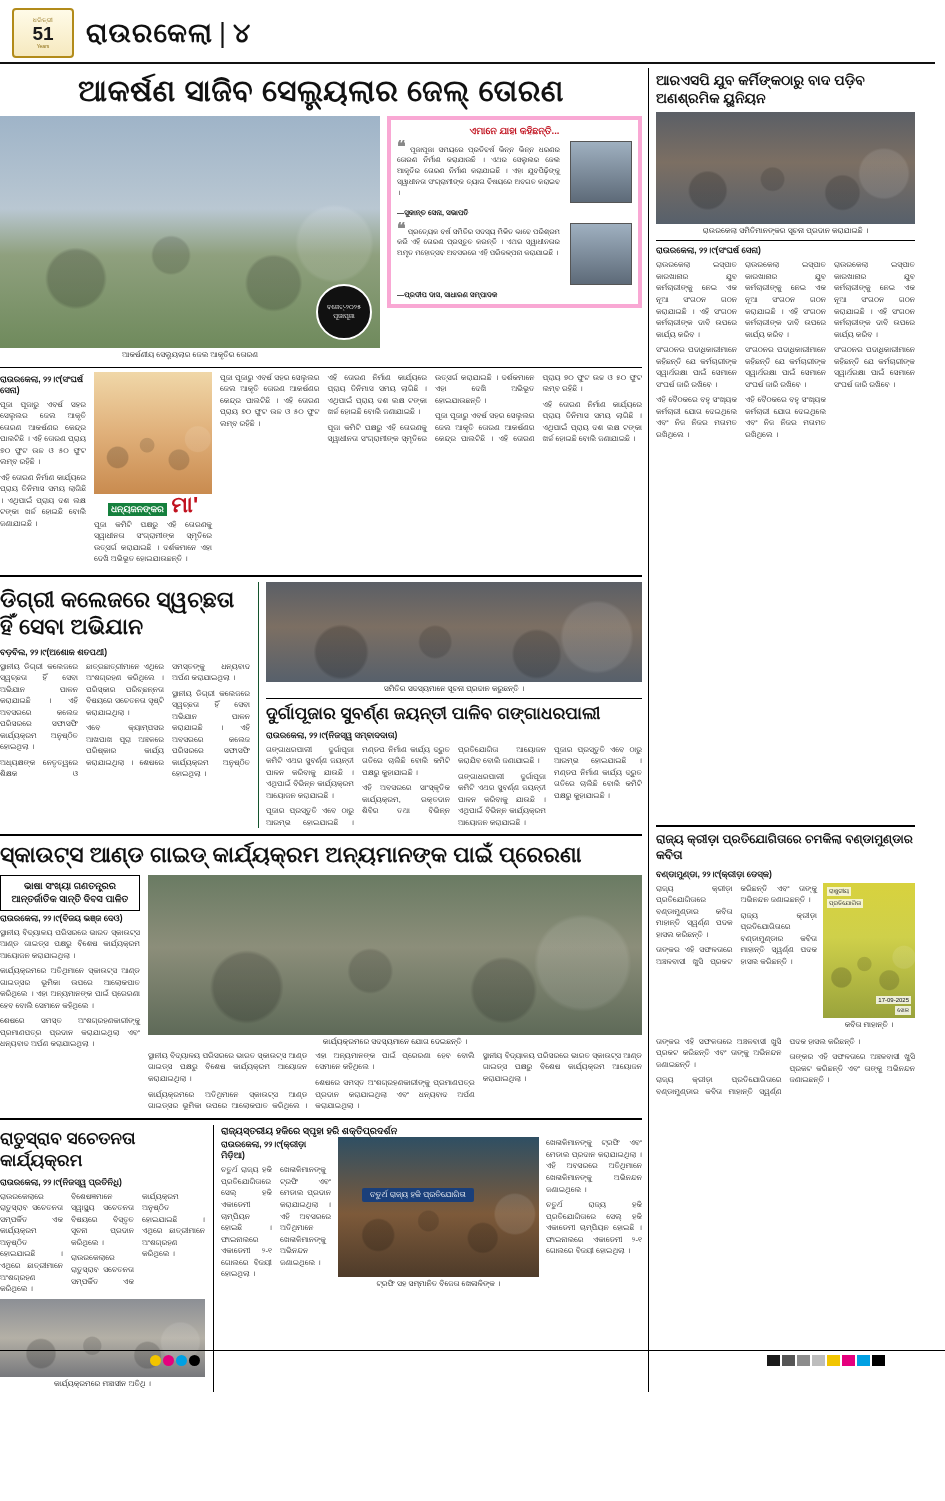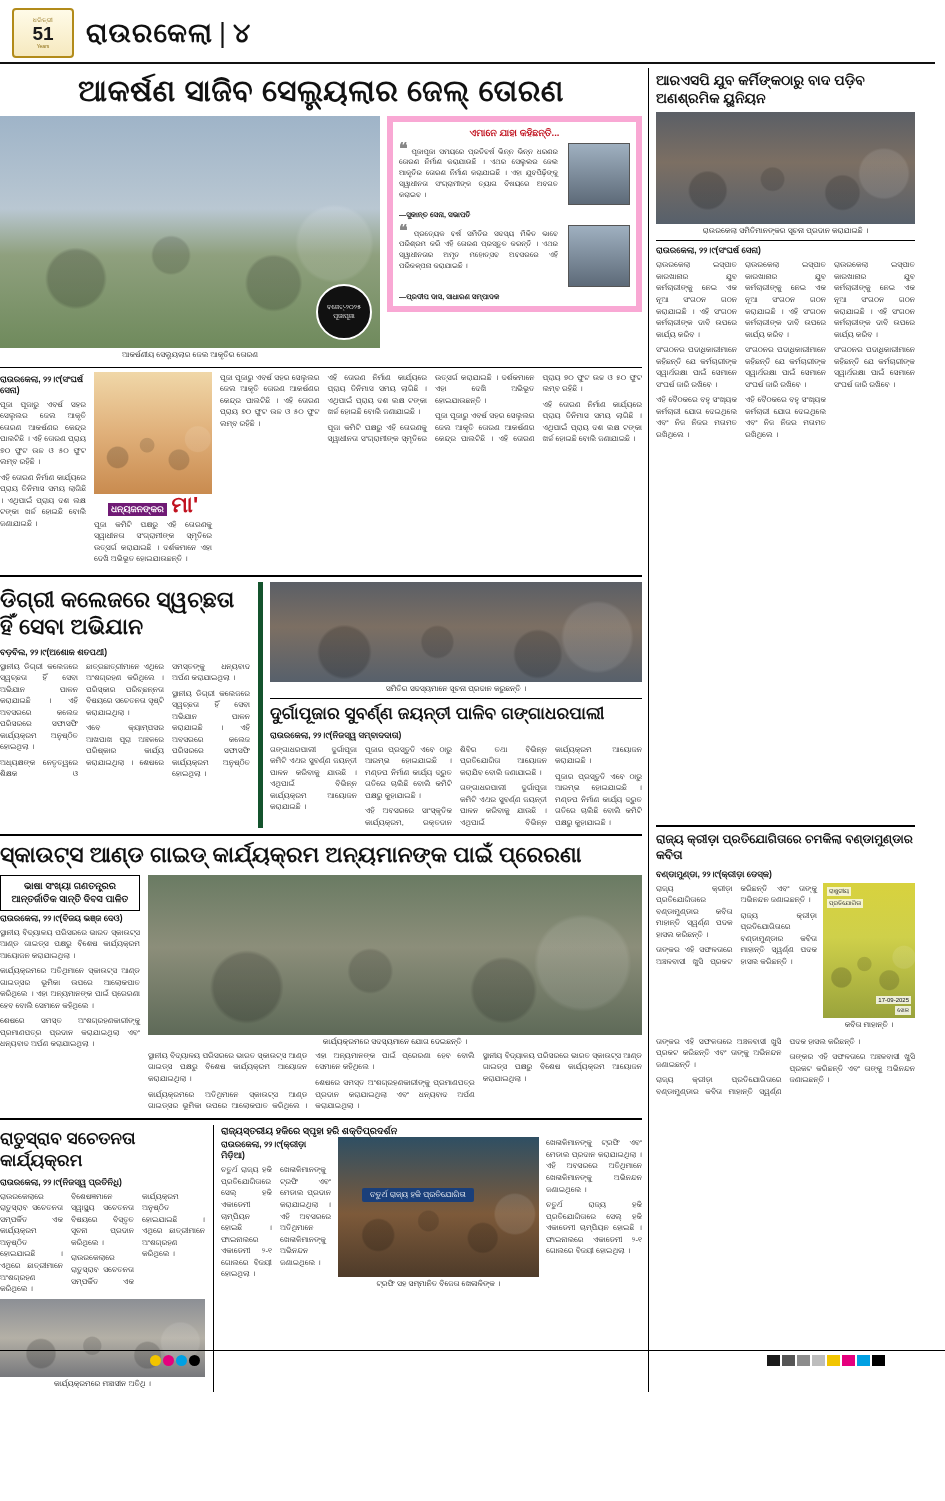--- a/index.html
+++ b/index.html
@@ -62,36 +62,36 @@
   .photo::after {
     content:""; position:absolute; inset:0;
     background-image:
       radial-gradient(circle at 20% 70%, rgba(0,0,0,.18) 0 8%, transparent 9%),
       radial-gradient(circle at 45% 60%, rgba(0,0,0,.14) 0 7%, transparent 8%),
       radial-gradient(circle at 72% 72%, rgba(0,0,0,.16) 0 8%, transparent 9%),
       radial-gradient(circle at 88% 55%, rgba(255,255,255,.10) 0 10%, transparent 11%);
   }
 
   
-  .quotebox { border:6px solid #f9a8d4; padding:5px 6px; }
+  .quotebox { border:4px solid #f9a8d4; padding:5px 6px; }
   .quote-title { text-align:center; color:#c1121f; font-size:9.5px; font-weight:bold; margin-bottom:4px; }
   .q-row { display:flex; gap:10px; margin-bottom:5px; }
   .q-text { flex:1; font-size:7.2px; line-height:1.5; text-align:justify; }
   .q-mark { font-size:16px; color:#888; line-height:.7; font-weight:bold; }
   .q-face { width:62px; height:62px; background:linear-gradient(#9fb0c0,#5d6a78); border:1px solid #555; }
   .q-attr { text-align:left; font-size:7.2px; font-weight:bold; }
 
   .stamp {
     width:56px; height:56px; border-radius:50%; background:#111; color:#fff;
     display:flex; flex-direction:column; align-items:center; justify-content:center;
     font-size:6.5px; line-height:1.3; text-align:center; position:absolute; right:8px; bottom:8px;
     border:2px solid #fff;
   }
   .maa-badge { text-align:center; }
-  .maa-line { background:#701a75; color:#fff; font-size:9px; font-weight:bold; padding:1px 3px; display:inline-block;}
+  .maa-line { background:#15803d; color:#fff; font-size:9px; font-weight:bold; padding:1px 3px; display:inline-block;}
   .maa-big { color:#c1121f; font-size:22px; font-weight:bold; line-height:1; }
 
   .box-border { border:1px solid #000; padding:4px 5px; }
 
   .footer-bar { position:absolute; left:0; bottom:0; width:945px; height:20px; border-top:1px solid #000; display:flex; align-items:center; }
   .swatches { display:flex; gap:2px; margin-left:150px; }
   .sw { width:11px; height:11px; border-radius:50%; }
   .greys { display:flex; gap:2px; margin-left:auto; margin-right:60px; }
   .gq { width:13px; height:11px; }
 
@@ -191,21 +191,21 @@
           <h2 class="head-md">ଡିଗ୍ରୀ କଲେଜରେ ସ୍ୱଚ୍ଛତା ହିଁ ସେବା ଅଭିଯାନ</h2>
           <div class="byline">ବଡ଼ବିଲ, ୨୨।୯(ଅଶୋକ ଶତପଥୀ)</div>
           <div class="body-txt cols3">
             <p>ସ୍ଥାନୀୟ ଡିଗ୍ରୀ କଲେଜରେ ସ୍ୱଚ୍ଛତା ହିଁ ସେବା ଅଭିଯାନ ପାଳନ କରାଯାଇଛି । ଏହି ଅବସରରେ କଲେଜ ପରିସରରେ ସଫାସଫି କାର୍ଯ୍ୟକ୍ରମ ଅନୁଷ୍ଠିତ ହୋଇଥିଲା ।</p>
             <p>ଅଧ୍ୟକ୍ଷଙ୍କ ନେତୃତ୍ୱରେ ଶିକ୍ଷକ ଓ ଛାତ୍ରଛାତ୍ରୀମାନେ ଏଥିରେ ଅଂଶଗ୍ରହଣ କରିଥିଲେ । ପରିସ୍କାର ପରିଚ୍ଛନ୍ନତା ବିଷୟରେ ସଚେତନତା ସୃଷ୍ଟି କରାଯାଇଥିଲା ।</p>
             <p>ଏବେ କ୍ୟାମ୍ପସର ଆଖପାଖ ପୂରା ଅଞ୍ଚଳରେ ପରିଷ୍କାର କାର୍ଯ୍ୟ କରାଯାଇଥିଲା । ଶେଷରେ ସମସ୍ତଙ୍କୁ ଧନ୍ୟବାଦ ଅର୍ପଣ କରାଯାଇଥିଲା ।</p>
             <p>ସ୍ଥାନୀୟ ଡିଗ୍ରୀ କଲେଜରେ ସ୍ୱଚ୍ଛତା ହିଁ ସେବା ଅଭିଯାନ ପାଳନ କରାଯାଇଛି । ଏହି ଅବସରରେ କଲେଜ ପରିସରରେ ସଫାସଫି କାର୍ଯ୍ୟକ୍ରମ ଅନୁଷ୍ଠିତ ହୋଇଥିଲା ।</p>
           </div>
         </div>
 
-        <div style="flex:1; border-left:5px solid #14532d; padding-left:7px;">
+        <div style="flex:1; border-left:1px solid #14532d; padding-left:7px;">
           <div class="photo meet" style="height:100px;"></div>
           <div class="cap">ସମିତିର ସଦସ୍ୟମାନେ ସୂଚନା ପ୍ରଦାନ କରୁଛନ୍ତି ।</div>
           <div class="hr-thin"></div>
           <h2 class="head-sm">ଦୁର୍ଗାପୂଜାର ସୁବର୍ଣ୍ଣ ଜୟନ୍ତୀ ପାଳିବ ଗଙ୍ଗାଧରପାଲୀ</h2>
           <div class="byline">ରାଉରକେଲା, ୨୨।୯(ନିଜସ୍ୱ ସମ୍ବାଦଦାତା)</div>
           <div class="body-txt cols4">
             <p>ଗଙ୍ଗାଧରପାଲୀ ଦୁର୍ଗାପୂଜା କମିଟି ଏଥର ସୁବର୍ଣ୍ଣ ଜୟନ୍ତୀ ପାଳନ କରିବାକୁ ଯାଉଛି । ଏଥିପାଇଁ ବିଭିନ୍ନ କାର୍ଯ୍ୟକ୍ରମ ଆୟୋଜନ କରାଯାଇଛି ।</p>
             <p>ପୂଜାର ପ୍ରସ୍ତୁତି ଏବେ ଠାରୁ ଆରମ୍ଭ ହୋଇଯାଇଛି । ମଣ୍ଡପ ନିର୍ମାଣ କାର୍ଯ୍ୟ ଦ୍ରୁତ ଗତିରେ ଚାଲିଛି ବୋଲି କମିଟି ପକ୍ଷରୁ କୁହାଯାଇଛି ।</p>
             <p>ଏହି ଅବସରରେ ସାଂସ୍କୃତିକ କାର୍ଯ୍ୟକ୍ରମ, ରକ୍ତଦାନ ଶିବିର ତଥା ବିଭିନ୍ନ ପ୍ରତିଯୋଗିତା ଆୟୋଜନ କରାଯିବ ବୋଲି ଜଣାଯାଇଛି ।</p>
             <p>ଗଙ୍ଗାଧରପାଲୀ ଦୁର୍ଗାପୂଜା କମିଟି ଏଥର ସୁବର୍ଣ୍ଣ ଜୟନ୍ତୀ ପାଳନ କରିବାକୁ ଯାଉଛି । ଏଥିପାଇଁ ବିଭିନ୍ନ କାର୍ଯ୍ୟକ୍ରମ ଆୟୋଜନ କରାଯାଇଛି ।</p>

